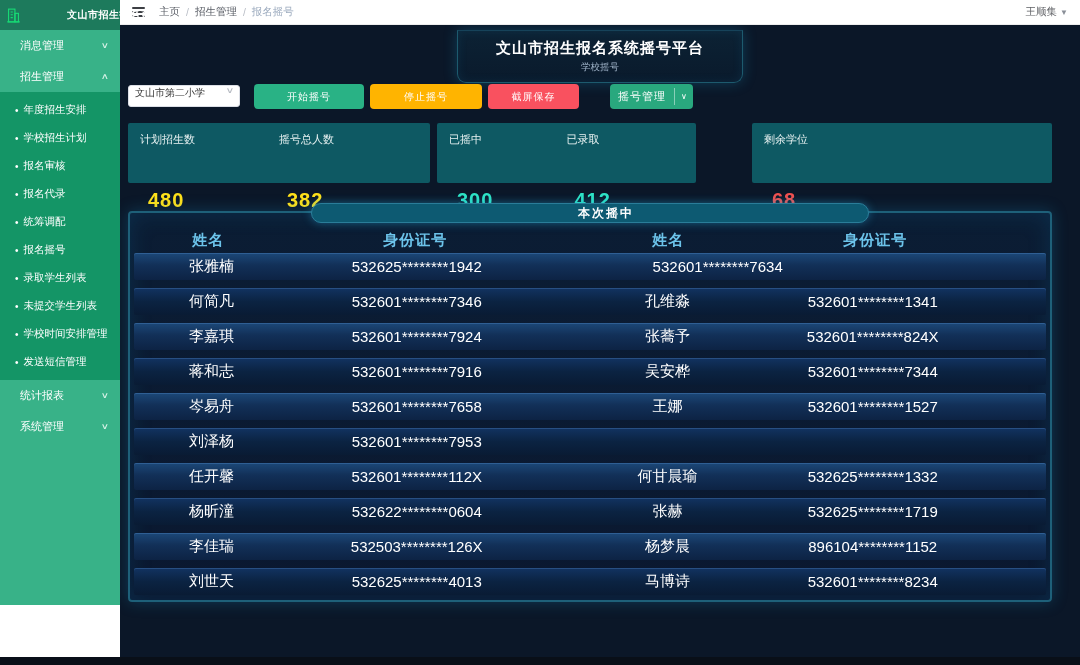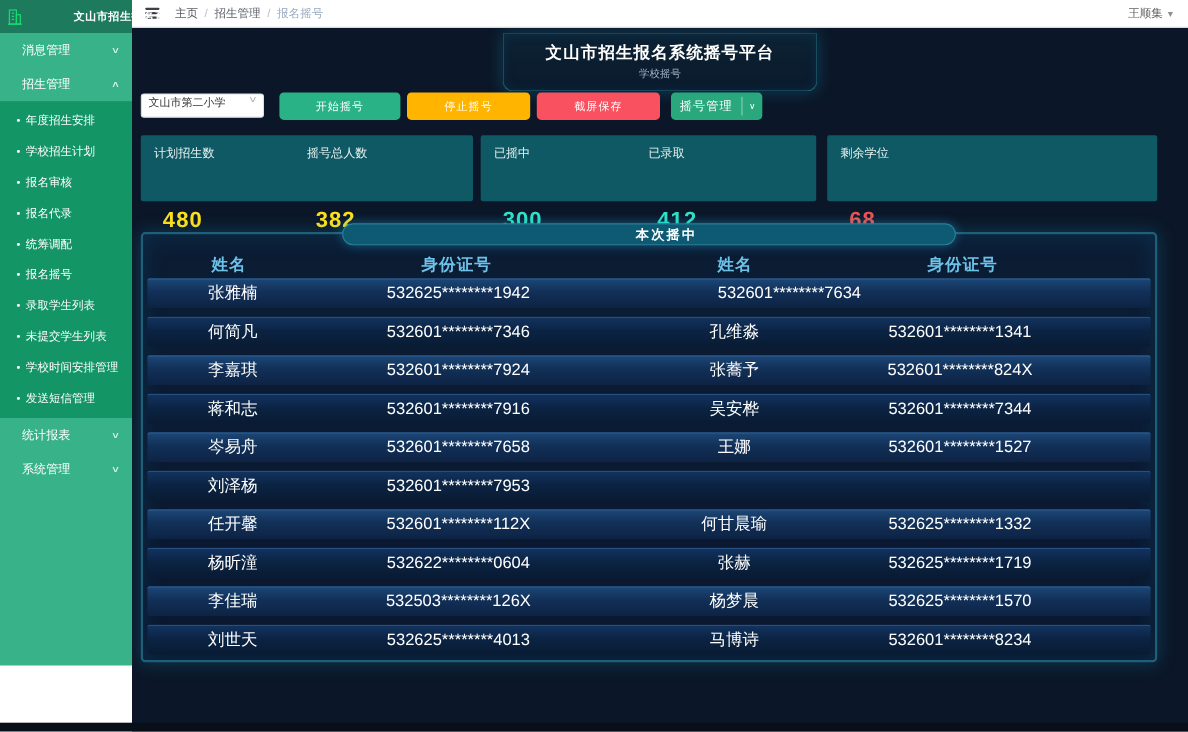--- a/index.html
+++ b/index.html
@@ -44,32 +44,32 @@
   
   .school-select { position:absolute; left:8px; top:60px; width:112px; height:22px; background:#fff;
                    border:1px solid #dcdfe6; border-radius:3px; display:flex; 
                    padding:0 6px; cursor:pointer; }
   .school-select .val { font-size:10px; color:#333; flex:1; white-space:nowrap; overflow:hidden; }
   .school-select .chev { font-size:8px; color:#b6bac2; transform:scaleX(1.5); }
   .btn { position:absolute; top:59px; height:25px; border:none; border-radius:4px; color:#fff;
          font-size:10px; font-family:inherit; cursor:pointer; letter-spacing:1px; }
   .btn-start { left:134px; width:110px; background:#29b285; }
   .btn-stop  { left:250px; width:112px; background:#ffb400; }
-  .btn-shot  { left:368px; width:112px; background:#f9515f; }
+  .btn-shot  { left:368px; width:91px; background:#f9515f; }
   .btn-manage{ left:490px; top:59px; height:25px; position:absolute; display:flex; align-items:stretch;
                background:#29a87e; border-radius:4px; overflow:hidden; cursor:pointer; }
   .btn-manage .seg { display:flex; align-items:center; padding:0 8px; color:#fff; font-size:11px; letter-spacing:1px; }
   .btn-manage .divider { width:1px; background:rgba(255,255,255,.45); margin:4px 0; }
   .btn-manage .caret { display:flex; align-items:center; padding:0 6px; color:#fff; font-size:8px; }
 
   
   .stat-card { position:absolute; top:98px; height:60px; background:#0e5963; border-radius:2px;
                display:flex; padding:9px 12px; }
   .card-0 { left:8px;  width:302px; }
-  .card-1 { left:317px; width:305px; }
+  .card-1 { left:317px; width:259px; }
   .card-2 { left:632px; width:300px; }
   .stat-item { width:50%; display:flex; flex-direction:column; gap:3px; }
   .stat-label { color:#e8f2f2; font-size:11px; }
   .stat-value { font-size:20px; font-weight:bold; padding-left:8px; letter-spacing:1px;margin-top:39px; }
 
   
   .table-panel { position:absolute; left:8px; top:186px; width:924px; height:391px;
                  background:linear-gradient(180deg,#0b1d34,#0a1830);
                  border:2px solid #1e6079; border-radius:4px;
                  box-shadow:0 0 16px rgba(25,140,190,.3), inset 0 0 22px rgba(20,110,160,.22); }
@@ -252,21 +252,21 @@
           </div>
         </div>
         <div class="t-row">
           <div class="half">
             <span class="td c-name">李佳瑞</span>
             <span class="td c-id">532503********126X</span>
             <span class="c-sp"></span>
           </div>
           <div class="half">
             <span class="td c-name">杨梦晨</span>
-            <span class="td c-id">532625********1570</span>
+            <span class="td c-id">896104********1152</span>
             <span class="c-sp"></span>
           </div>
         </div>
         <div class="t-row">
           <div class="half">
             <span class="td c-name">刘世天</span>
             <span class="td c-id">532625********4013</span>
             <span class="c-sp"></span>
           </div>
           <div class="half">

